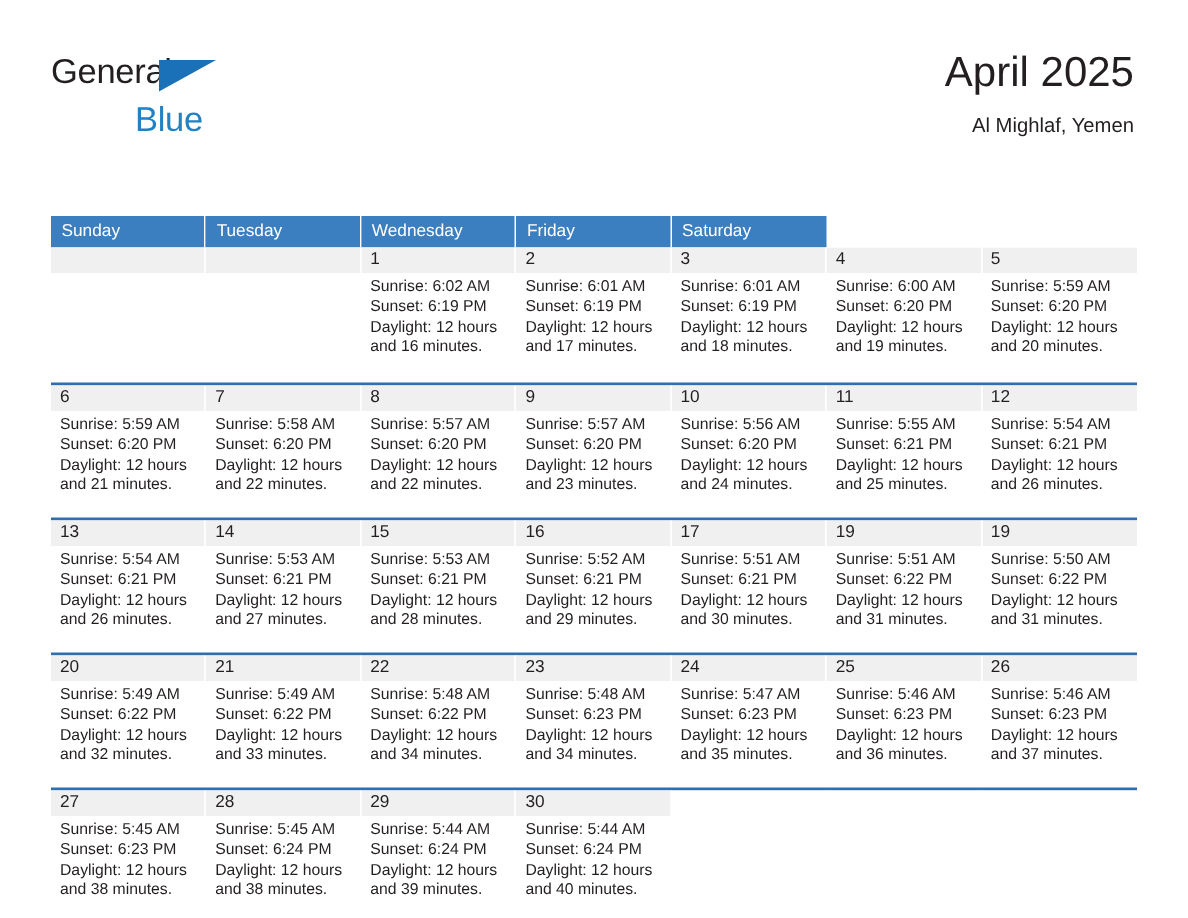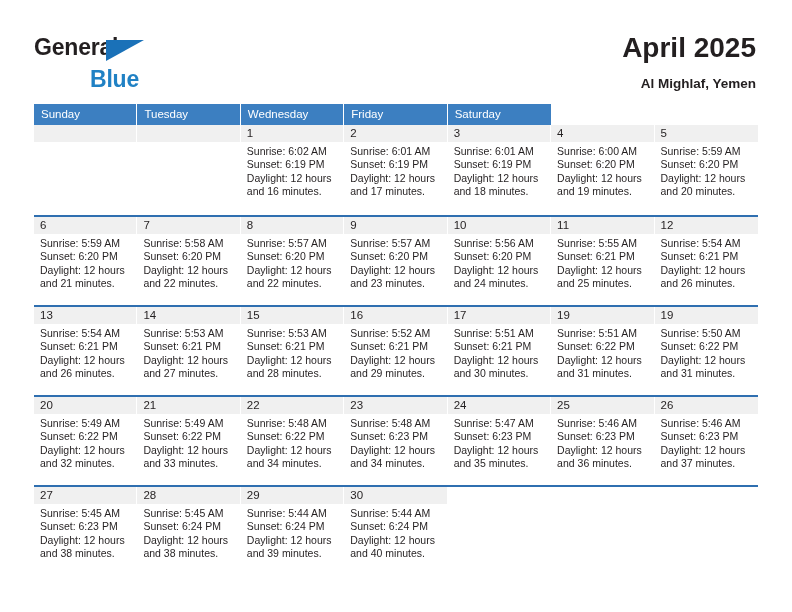--- a/index.html
+++ b/index.html
@@ -21,21 +21,20 @@
     box-sizing: border-box;
   }
 
   
   .header {
     position: absolute;
     left: 0;
     top: 0;
     width: 792px;
     height: 100px;
-    font-weight: bold;
   }
   .logo {
     position: absolute;
     left: 34px;
     top: 34px;
     width: 170px;
     height: 50px;
   }
   .logo-general {
     position: absolute;
@@ -99,20 +98,21 @@
     box-sizing: border-box;
     background: #3c7fc1;
     color: #ffffff;
     font-size: 11.5px;
     padding: 5px 0 5px 7px;
     height: 21px;
     line-height: 11px;
     border-right: 1px solid #ffffff;
     overflow: hidden;
     white-space: nowrap;
+    margin-top: 40px;
   }
   .weekday:last-child { border-right: none; }
 
   .week-row {
     position: relative;
     display: flex;
     width: 724px;
     height: 90px;
     border-top: 2px solid #2f6fb0;
     box-sizing: border-box;

